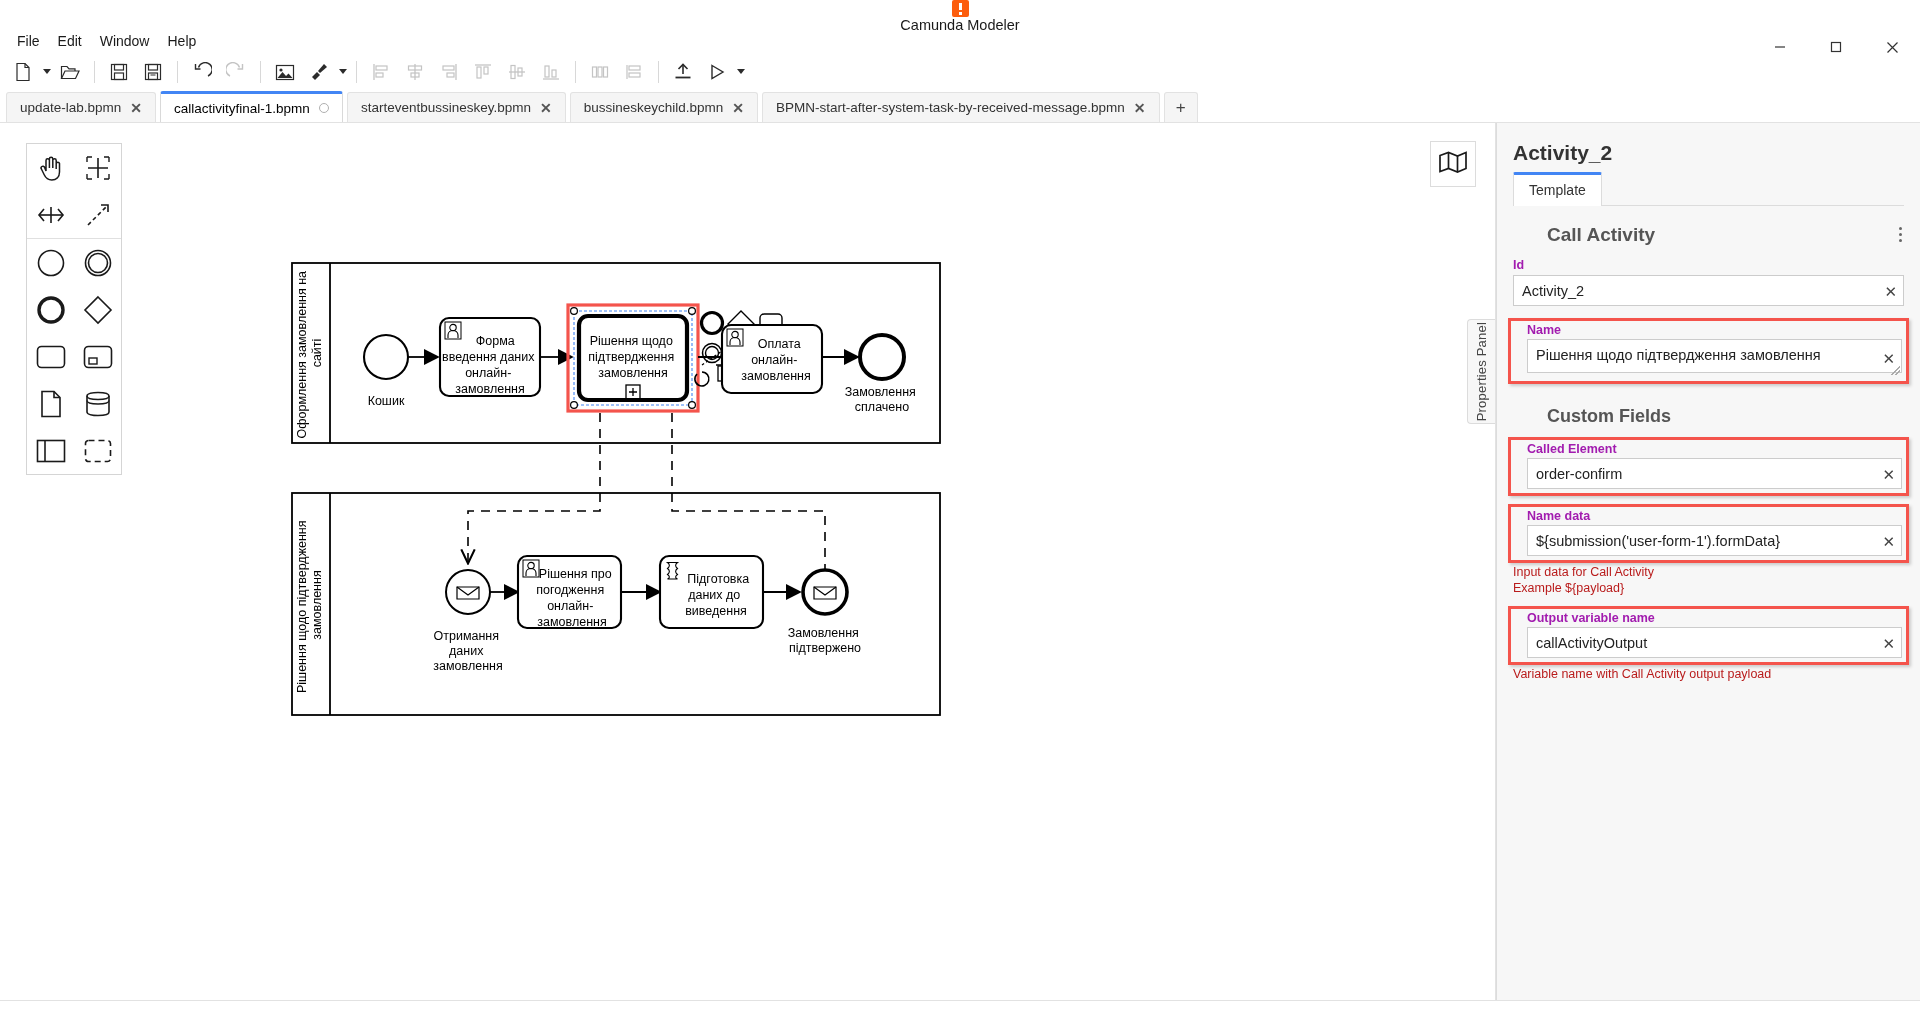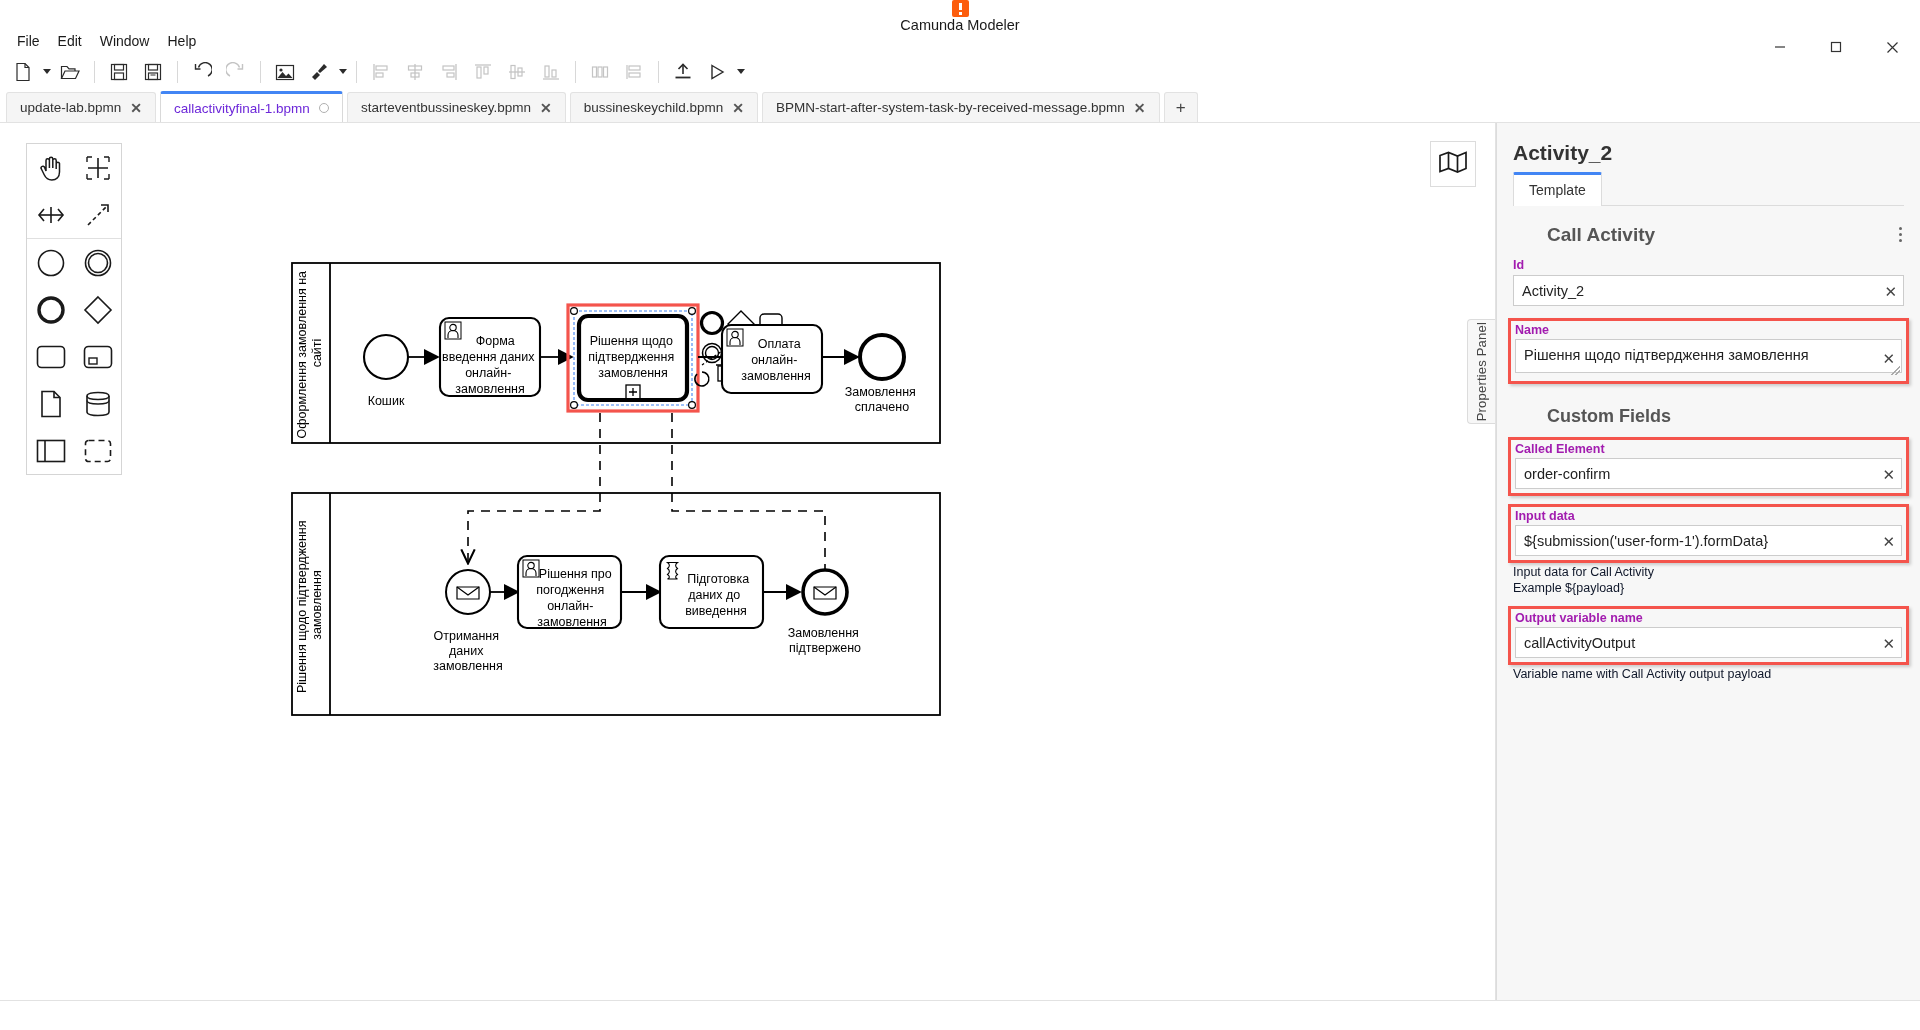--- a/index.html
+++ b/index.html
@@ -67,21 +67,21 @@
     background: #ffffff; border-bottom: 1px solid #e2e2e2;
     padding-left: 6px; gap: 4px;
   }
   .tab {
     height: 30px; display: flex; align-items: center; gap: 9px;
     padding: 0 13px; font-size: 13.5px; color: #333;
     background: #f5f5f5; border: 1px solid #e2e2e2; border-bottom: none;
     border-radius: 3px 3px 0 0; position: relative; white-space: nowrap;
   }
   .tab.active {
-    background: #ffffff; color: #6d28d9;
+    background: #ffffff; color: #000000;
     border-top: 3px solid #4285f4;
     border-left: 1px solid #d9d9d9; border-right: 1px solid #d9d9d9;
     height: 31px;
   }
   .tab-close {
     font-size: 14px; color: #555; font-weight: 600; line-height: 1;
   }
   .tab-dirty {
     width: 10px; height: 10px; border: 1.4px solid #b0b0b0; border-radius: 50%;
   }
@@ -171,23 +171,23 @@
     padding: 4px 26px 4px 8px; outline: none;
     font-family: "Liberation Sans", sans-serif;
   }
   textarea.input-box {
     height: 34px; resize: none; overflow: hidden; line-height: 22px;
   }
   .clear-x {
     position: absolute; right: 7px; top: 50%; transform: translateY(-50%);
     font-size: 15px; color: #444; line-height: 1;
   }
-  .hint { font-size: 12.5px; color: #0f172a; line-height: 15.5px; margin-top: 3px; }
+  .hint { font-size: 12.5px; color: #b91c1c; line-height: 15.5px; margin-top: 3px; }
   .hl {
-    border: 3px solid #f4544c; padding: 2px 4px 4px 4px; margin: 0 -5px 8px -5px;
+    border: 3px solid #f4544c; padding: 2px 4px 4px 16px; margin: 0 -5px 8px -5px;
     box-shadow: 2px 2px 3px rgba(0,0,0,.18);
     background: #f7f7f7;
   }
   .hl .field-label { margin-bottom: 2px; }
   .resize-grip {
     position: absolute; right: 2px; bottom: 2px; width: 9px; height: 9px;
     background:
       linear-gradient(135deg, transparent 46%, #aaa 46%, #aaa 56%, transparent 56%),
       linear-gradient(135deg, transparent 70%, #aaa 70%, #aaa 80%, transparent 80%);
   }
@@ -705,21 +705,21 @@
 
     <div class="field hl">
       <label class="field-label">Called Element</label>
       <div class="input-wrap">
         <input class="input-box" value="order-confirm" style="">
         <span class="clear-x">✕</span>
       </div>
     </div>
 
     <div class="field hl">
-      <label class="field-label">Input data</label>
+      <label class="field-label">Name data</label>
       <div class="input-wrap">
         <input class="input-box" value="${submission('user-form-1').formData}" style="">
         <span class="clear-x">✕</span>
       </div>
     </div>
     <div class="hint" style="margin-top:-6px;margin-bottom:10px;white-space:pre-line">Input data for Call Activity
 Example ${payload}</div>
 
     <div class="field hl">
       <label class="field-label">Output variable name</label>

